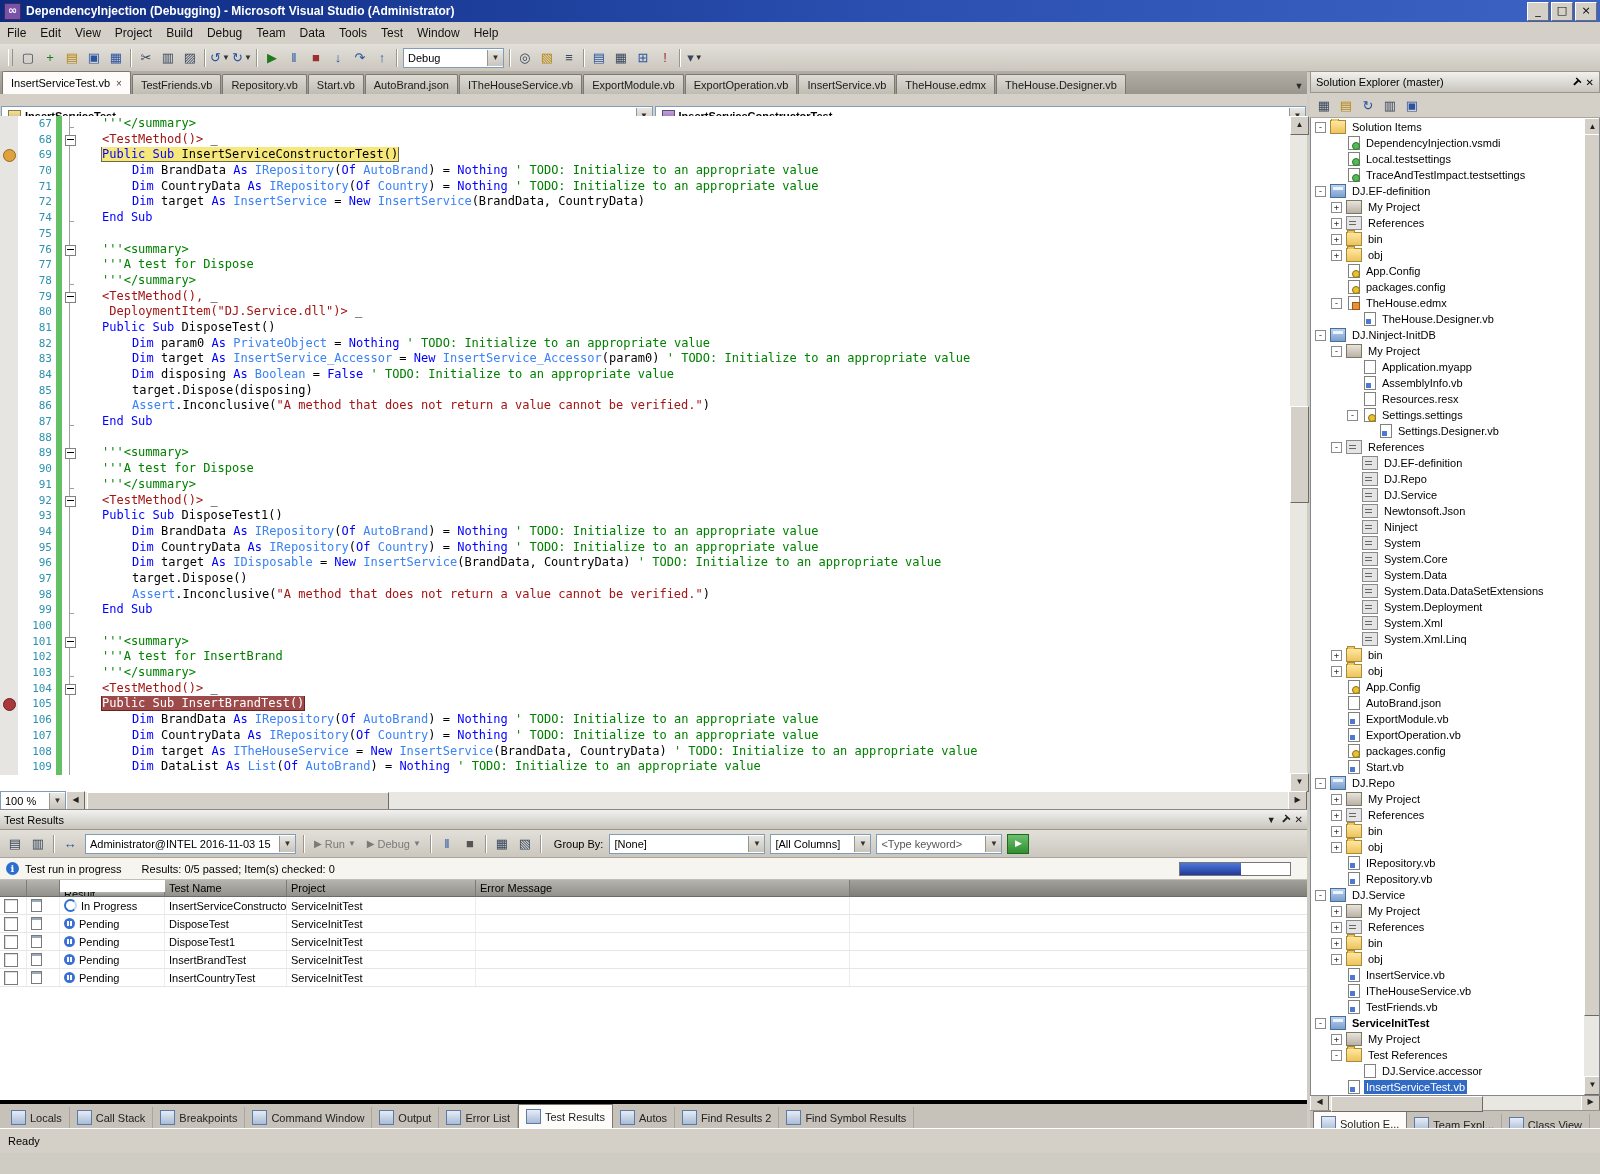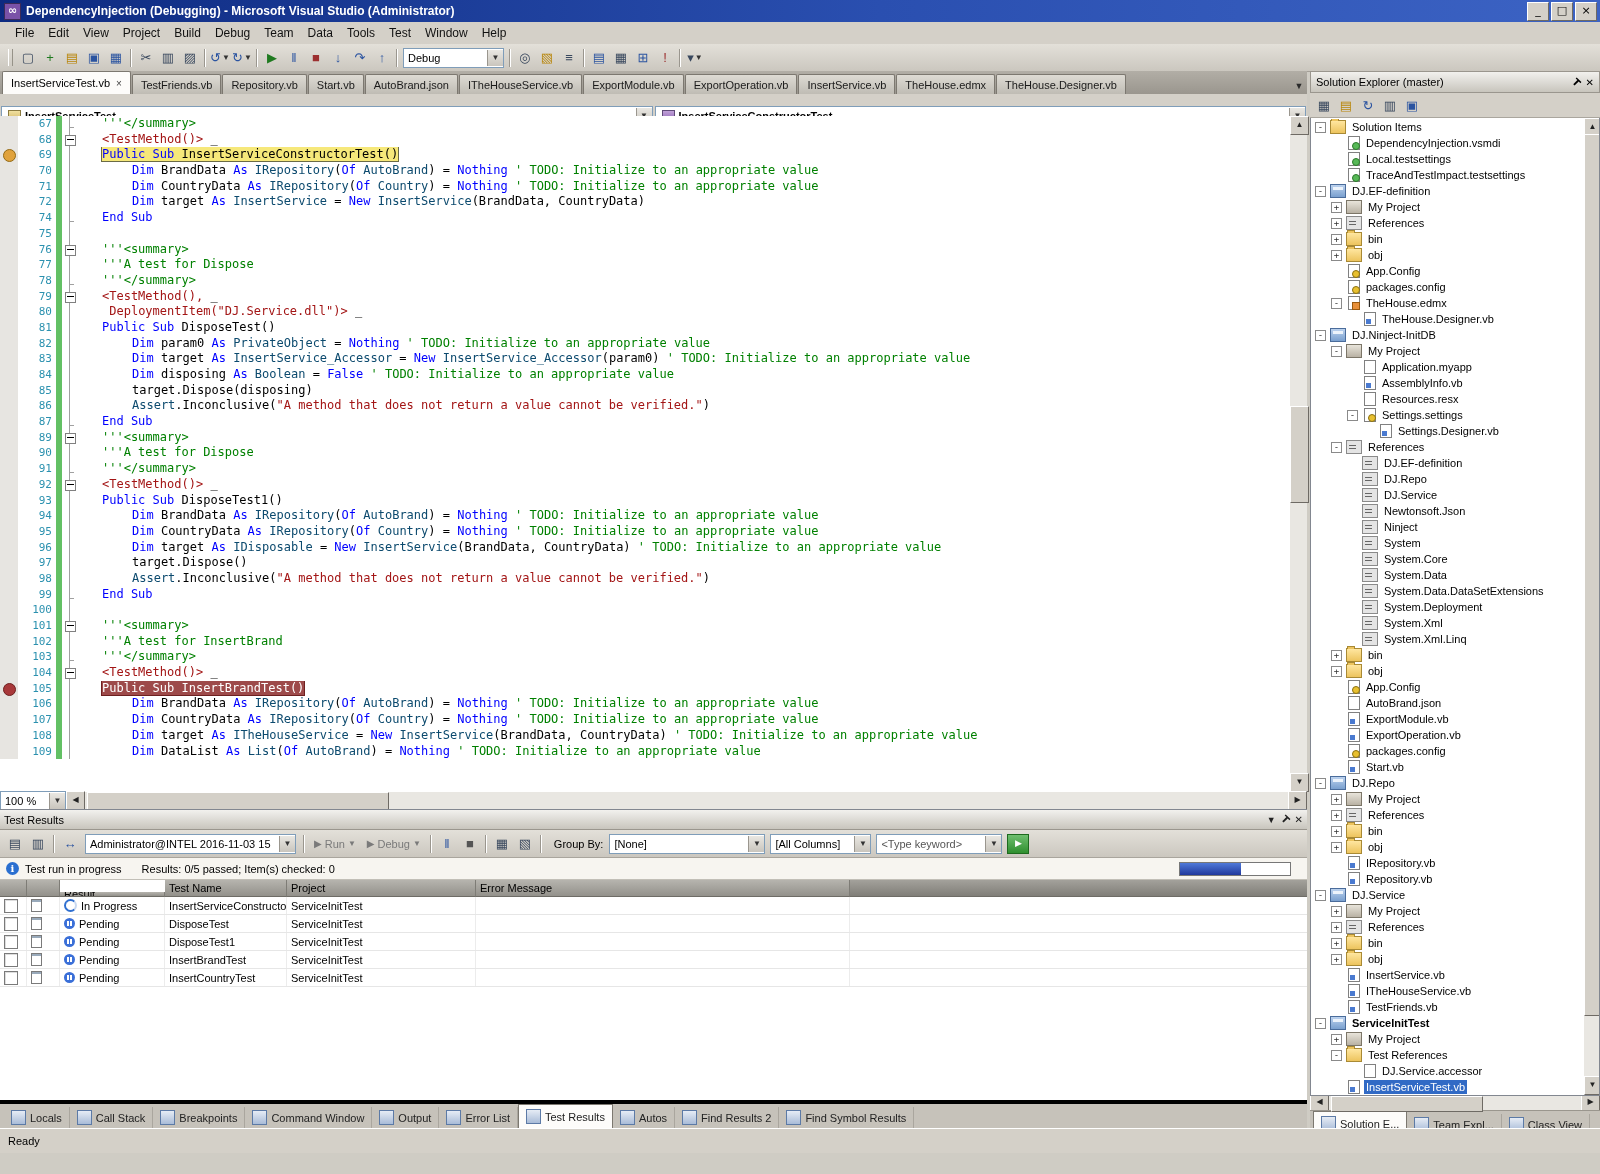--- a/index.html
+++ b/index.html
@@ -7,21 +7,21 @@
        font-family:"Liberation Sans",sans-serif;font-size:12px;color:#000}
   
   .titlebar{position:absolute;top:0;left:0;right:0;height:22px;display:flex;align-items:center;
     background:linear-gradient(90deg,#0d2a80,#2a4fb0 55%,#3c63c4);color:#fff;font-weight:bold;padding-left:4px}
   .appicon{width:15px;height:15px;margin-right:5px;background:#7a52a8;border:1px solid #3c2a58;color:#fff;
     font:bold 11px/14px "DejaVu Sans",sans-serif;text-align:center}
   .winbtns{margin-left:auto;display:flex;gap:2px;padding-right:3px}
   .wbtn{width:20px;height:17px;background:#d4d0c8;border:1px solid;border-color:#fff #6e6a64 #6e6a64 #fff;
     color:#000;font:11px/15px "DejaVu Sans",sans-serif;text-align:center;font-weight:normal}
   .menubar{position:absolute;top:22px;left:0;right:0;height:22px;display:flex;align-items:center;
-    background:#d4d0c8;border-bottom:1px solid #b8b4ac;padding-left:8px}
+    background:#d4d0c8;border-bottom:1px solid #b8b4ac;padding-left:0}
   .menu-item{padding:2px 7px;color:#111}
   .toolbar{position:absolute;top:44px;left:0;right:0;height:27px;display:flex;align-items:center;
     background:linear-gradient(#e3e0d9,#cbc7bf);border-bottom:1px solid #a39f97;padding-left:4px}
   .grip{width:3px;height:17px;border-left:1px solid #fff;border-right:1px solid #969288;margin:0 4px}
   .tbtn{min-width:22px;height:21px;display:flex;align-items:center;justify-content:center;
     font-size:13px;color:#39485e;position:relative}
   .tbtn .dd{font-size:8px;margin-left:1px;color:#333}
   .tsep{width:1px;height:18px;background:#9a968e;border-right:1px solid #fff;margin:0 3px}
   .c-grn{color:#1f7a1f}.c-blu{color:#2a53a0}.c-red{color:#9c2f2f}.c-yel{color:#b8860b}
   .combo{background:#fff;border:1px solid #7f9db9;height:18px;display:flex;align-items:center;
@@ -59,21 +59,21 @@
   .dot-org{background:#e0a23c;border:1px solid #946a14}
   .lnum{flex:none;width:34px;text-align:right;padding-right:4px;color:#2b91af;
     font:11px/15.7px "DejaVu Sans Mono",monospace;background:#fff}
   .track{flex:none;width:6px;background:#63c064}
   .fold{flex:none;width:15px;position:relative;background:#fff}
   .vline{position:absolute;left:7px;top:0;bottom:0;width:1px;background:#a0a0a0}
   .fbox{position:absolute;left:3px;top:3px;width:9px;height:9px;background:#fff;border:1px solid #808080}
   .fbox:after{content:"";position:absolute;left:1px;right:1px;top:3px;height:1px;background:#000}
   .endt{position:absolute;left:7px;top:11px;width:5px;height:1px;background:#a0a0a0}
   .codetext{flex:1;min-width:0;overflow:hidden;white-space:pre;font:12px/15.7px "DejaVu Sans Mono",monospace;color:#000}
-  .tk-k{color:#0000ff}.tk-t{color:#0c4a6e}.tk-c{color:#008000}.tk-s{color:#a31515}.tk-a{color:#a31515}.tk-d{color:#000}
+  .tk-k{color:#0000ff}.tk-t{color:#3b82f6}.tk-c{color:#008000}.tk-s{color:#a31515}.tk-a{color:#a31515}.tk-d{color:#000}
   .hl-cur{background:#f6e87a;outline:1px solid #6b6b46}
   .hl-bp{background:#9d4a4a;outline:1px solid #6e2020}
   .hl-bp span{color:#fff !important}
   
   .vscroll{position:absolute;right:0;top:0;width:17px;bottom:0;background:#e9e7e2}
   .sbtn{position:absolute;left:0;width:17px;height:17px;background:#d4d0c8;border:1px solid;
     border-color:#fff #6e6a64 #6e6a64 #fff;font-size:8px;text-align:center;line-height:15px;color:#222}
   .vthumb{position:absolute;left:0;width:17px;background:#d4d0c8;border:1px solid;border-color:#fff #6e6a64 #6e6a64 #fff}
   .hscroll-row{position:absolute;top:721px;left:0;right:0;height:17px;background:#e9e7e2;display:flex;align-items:center}
   .zoom-combo{width:60px;height:17px;flex:none}
@@ -471,20 +471,29 @@
             <div class="lnum">87</div>
             <div class="track"></div>
             <div class="fold">
               <span class="vline"></span>
               <span class="endt"></span>
             </div>
             <div class="codetext" style="padding-left: 25px;"><span class="tk-k">End Sub</span></div>
           </div>
           <div class="codeline">
             <div class="bp"></div>
+            <div class="lnum">88</div>
+            <div class="track"></div>
+            <div class="fold">
+              <span class="vline"></span>
+            </div>
+            <div class="codetext" style="padding-left: 0px;"></div>
+          </div>
+          <div class="codeline">
+            <div class="bp"></div>
             <div class="lnum">89</div>
             <div class="track"></div>
             <div class="fold">
               <span class="vline"></span>
               <span class="fbox"></span>
             </div>
             <div class="codetext" style="padding-left: 25px;"><span class="tk-c">'''&lt;summary&gt;</span></div>
           </div>
           <div class="codeline">
             <div class="bp"></div>

